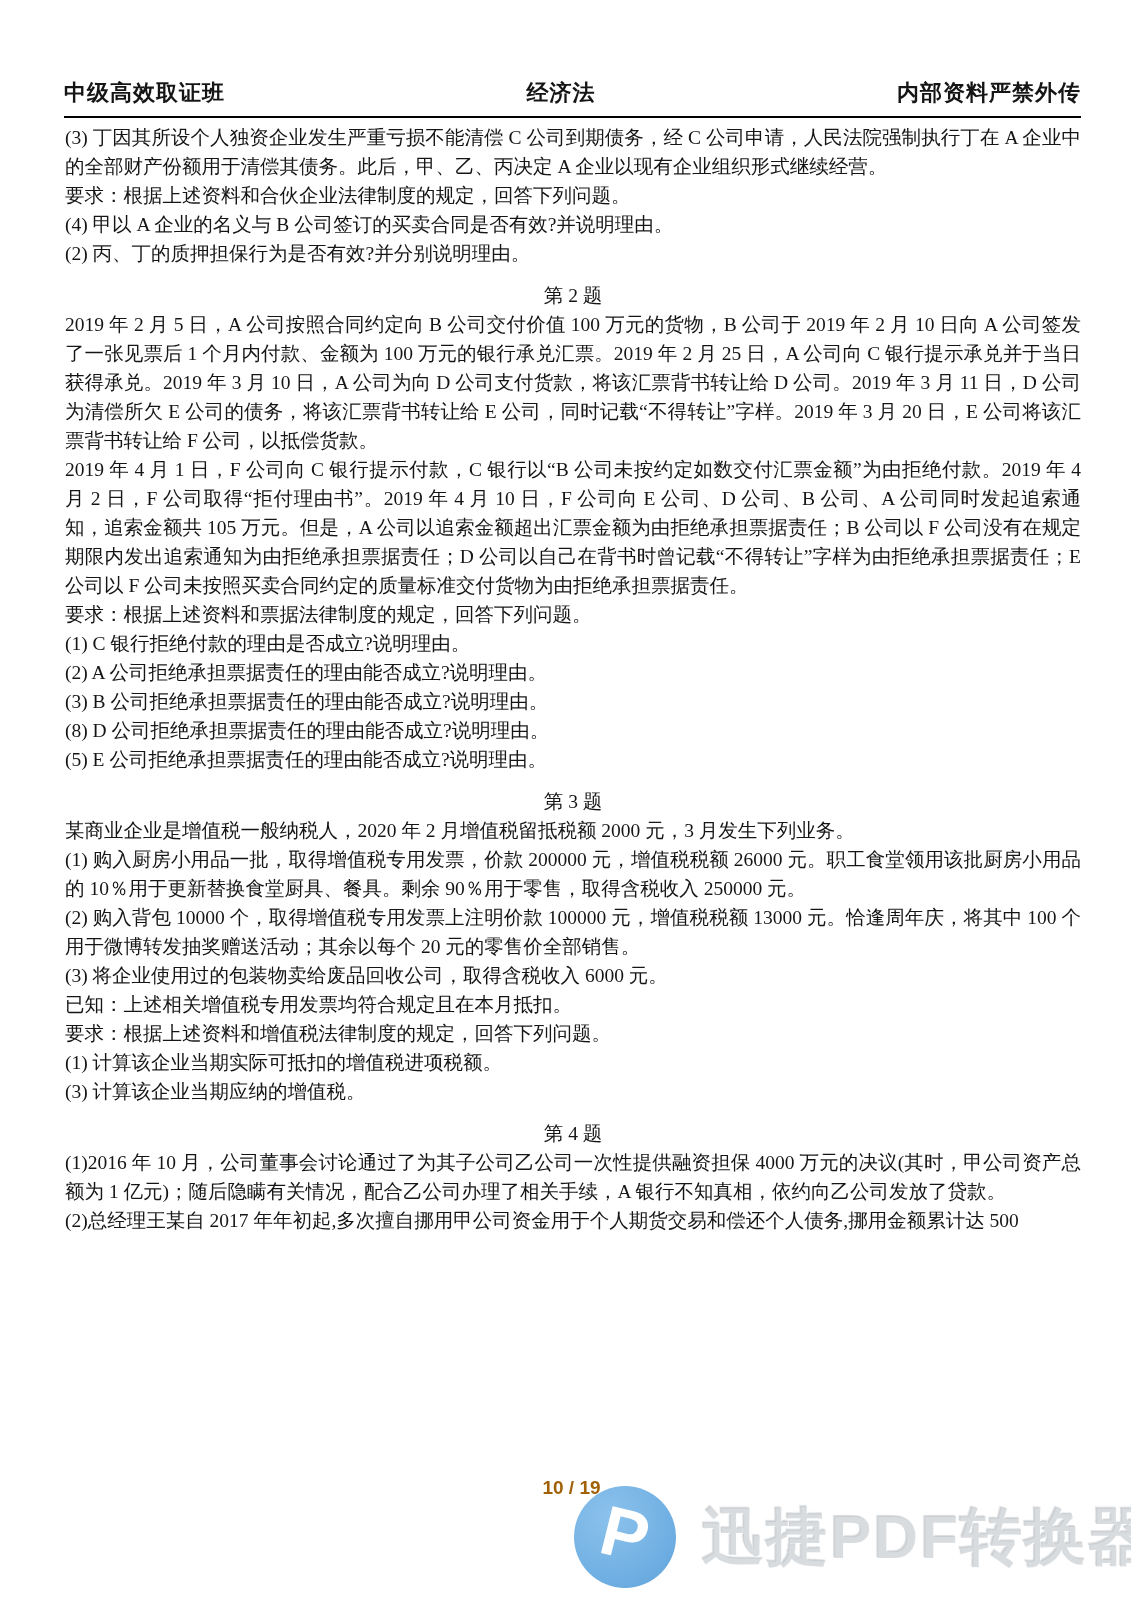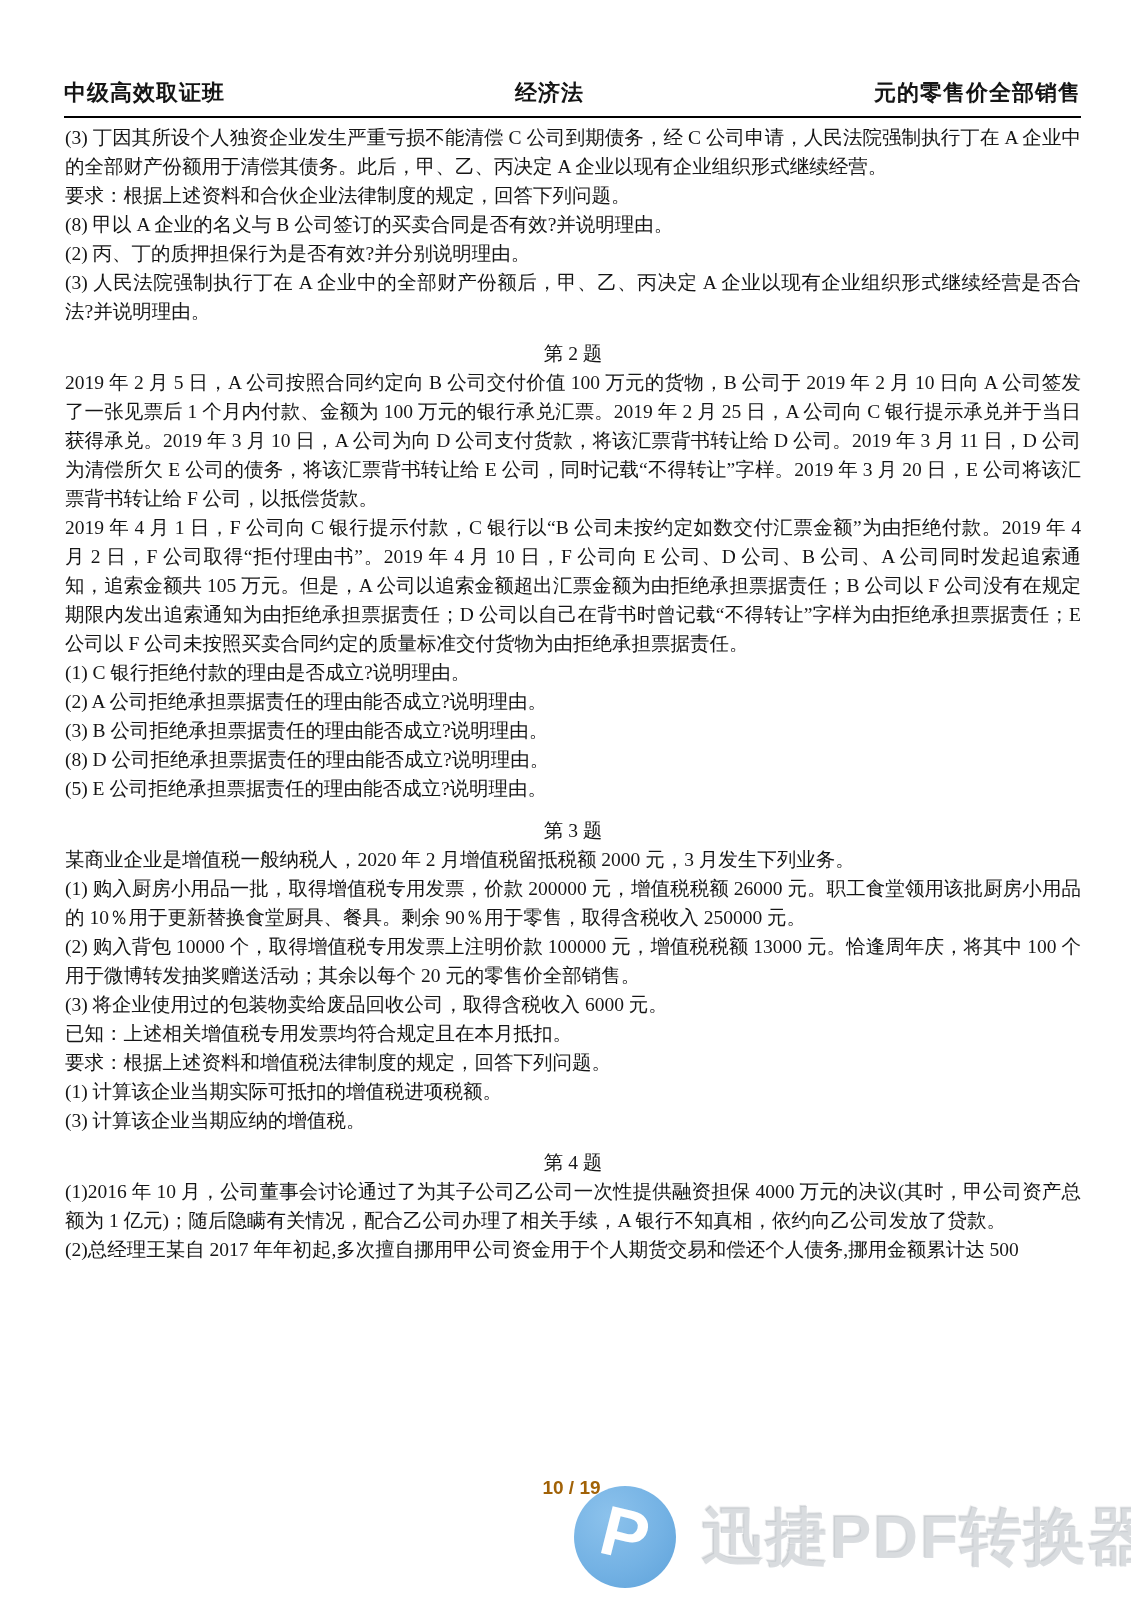--- a/index.html
+++ b/index.html
@@ -107,32 +107,32 @@
   }
 </style>
 </head>
 <body>
 
 <div class="page">
 
   <div class="header">
     <div class="h-left">中级高效取证班</div>
     <div class="h-center">经济法</div>
-    <div class="h-right">元的零售价全部销售</div>
+    <div class="h-right">内部资料严禁外传</div>
   </div>
 
   <div class="content">
       <div class="para">(3) 丁因其所设个人独资企业发生严重亏损不能清偿 C 公司到期债务，经 C 公司申请，人民法院强制执行丁在 A 企业中的全部财产份额用于清偿其债务。此后，甲、乙、丙决定 A 企业以现有企业组织形式继续经营。</div>
       <div class="para">要求：根据上述资料和合伙企业法律制度的规定，回答下列问题。</div>
-      <div class="para">(8) 甲以 A 企业的名义与 B 公司签订的买卖合同是否有效?并说明理由。</div>
+      <div class="para">(4) 甲以 A 企业的名义与 B 公司签订的买卖合同是否有效?并说明理由。</div>
       <div class="para">(2) 丙、丁的质押担保行为是否有效?并分别说明理由。</div>
-      <div class="para">(3) 人民法院强制执行丁在 A 企业中的全部财产份额后，甲、乙、丙决定 A 企业以现有企业组织形式继续经营是否合法?并说明理由。</div>
       <div class="para title">第 2 题</div>
       <div class="para">2019 年 2 月 5 日，A 公司按照合同约定向 B 公司交付价值 100 万元的货物，B 公司于 2019 年 2 月 10 日向 A 公司签发了一张见票后 1 个月内付款、金额为 100 万元的银行承兑汇票。2019 年 2 月 25 日，A 公司向 C 银行提示承兑并于当日获得承兑。2019 年 3 月 10 日，A 公司为向 D 公司支付货款，将该汇票背书转让给 D 公司。2019 年 3 月 11 日，D 公司为清偿所欠 E 公司的债务，将该汇票背书转让给 E 公司，同时记载“不得转让”字样。2019 年 3 月 20 日，E 公司将该汇票背书转让给 F 公司，以抵偿货款。</div>
       <div class="para">2019 年 4 月 1 日，F 公司向 C 银行提示付款，C 银行以“B 公司未按约定如数交付汇票金额”为由拒绝付款。2019 年 4 月 2 日，F 公司取得“拒付理由书”。2019 年 4 月 10 日，F 公司向 E 公司、D 公司、B 公司、A 公司同时发起追索通知，追索金额共 105 万元。但是，A 公司以追索金额超出汇票金额为由拒绝承担票据责任；B 公司以 F 公司没有在规定期限内发出追索通知为由拒绝承担票据责任；D 公司以自己在背书时曾记载“不得转让”字样为由拒绝承担票据责任；E 公司以 F 公司未按照买卖合同约定的质量标准交付货物为由拒绝承担票据责任。</div>
+      <div class="para">要求：根据上述资料和票据法律制度的规定，回答下列问题。</div>
       <div class="para">(1) C 银行拒绝付款的理由是否成立?说明理由。</div>
       <div class="para">(2) A 公司拒绝承担票据责任的理由能否成立?说明理由。</div>
       <div class="para">(3) B 公司拒绝承担票据责任的理由能否成立?说明理由。</div>
       <div class="para">(8) D 公司拒绝承担票据责任的理由能否成立?说明理由。</div>
       <div class="para">(5) E 公司拒绝承担票据责任的理由能否成立?说明理由。</div>
       <div class="para title">第 3 题</div>
       <div class="para">某商业企业是增值税一般纳税人，2020 年 2 月增值税留抵税额 2000 元，3 月发生下列业务。</div>
       <div class="para">(1) 购入厨房小用品一批，取得增值税专用发票，价款 200000 元，增值税税额 26000 元。职工食堂领用该批厨房小用品的 10％用于更新替换食堂厨具、餐具。剩余 90％用于零售，取得含税收入 250000 元。</div>
       <div class="para">(2) 购入背包 10000 个，取得增值税专用发票上注明价款 100000 元，增值税税额 13000 元。恰逢周年庆，将其中 100 个用于微博转发抽奖赠送活动；其余以每个 20 元的零售价全部销售。</div>
       <div class="para">(3) 将企业使用过的包装物卖给废品回收公司，取得含税收入 6000 元。</div>

